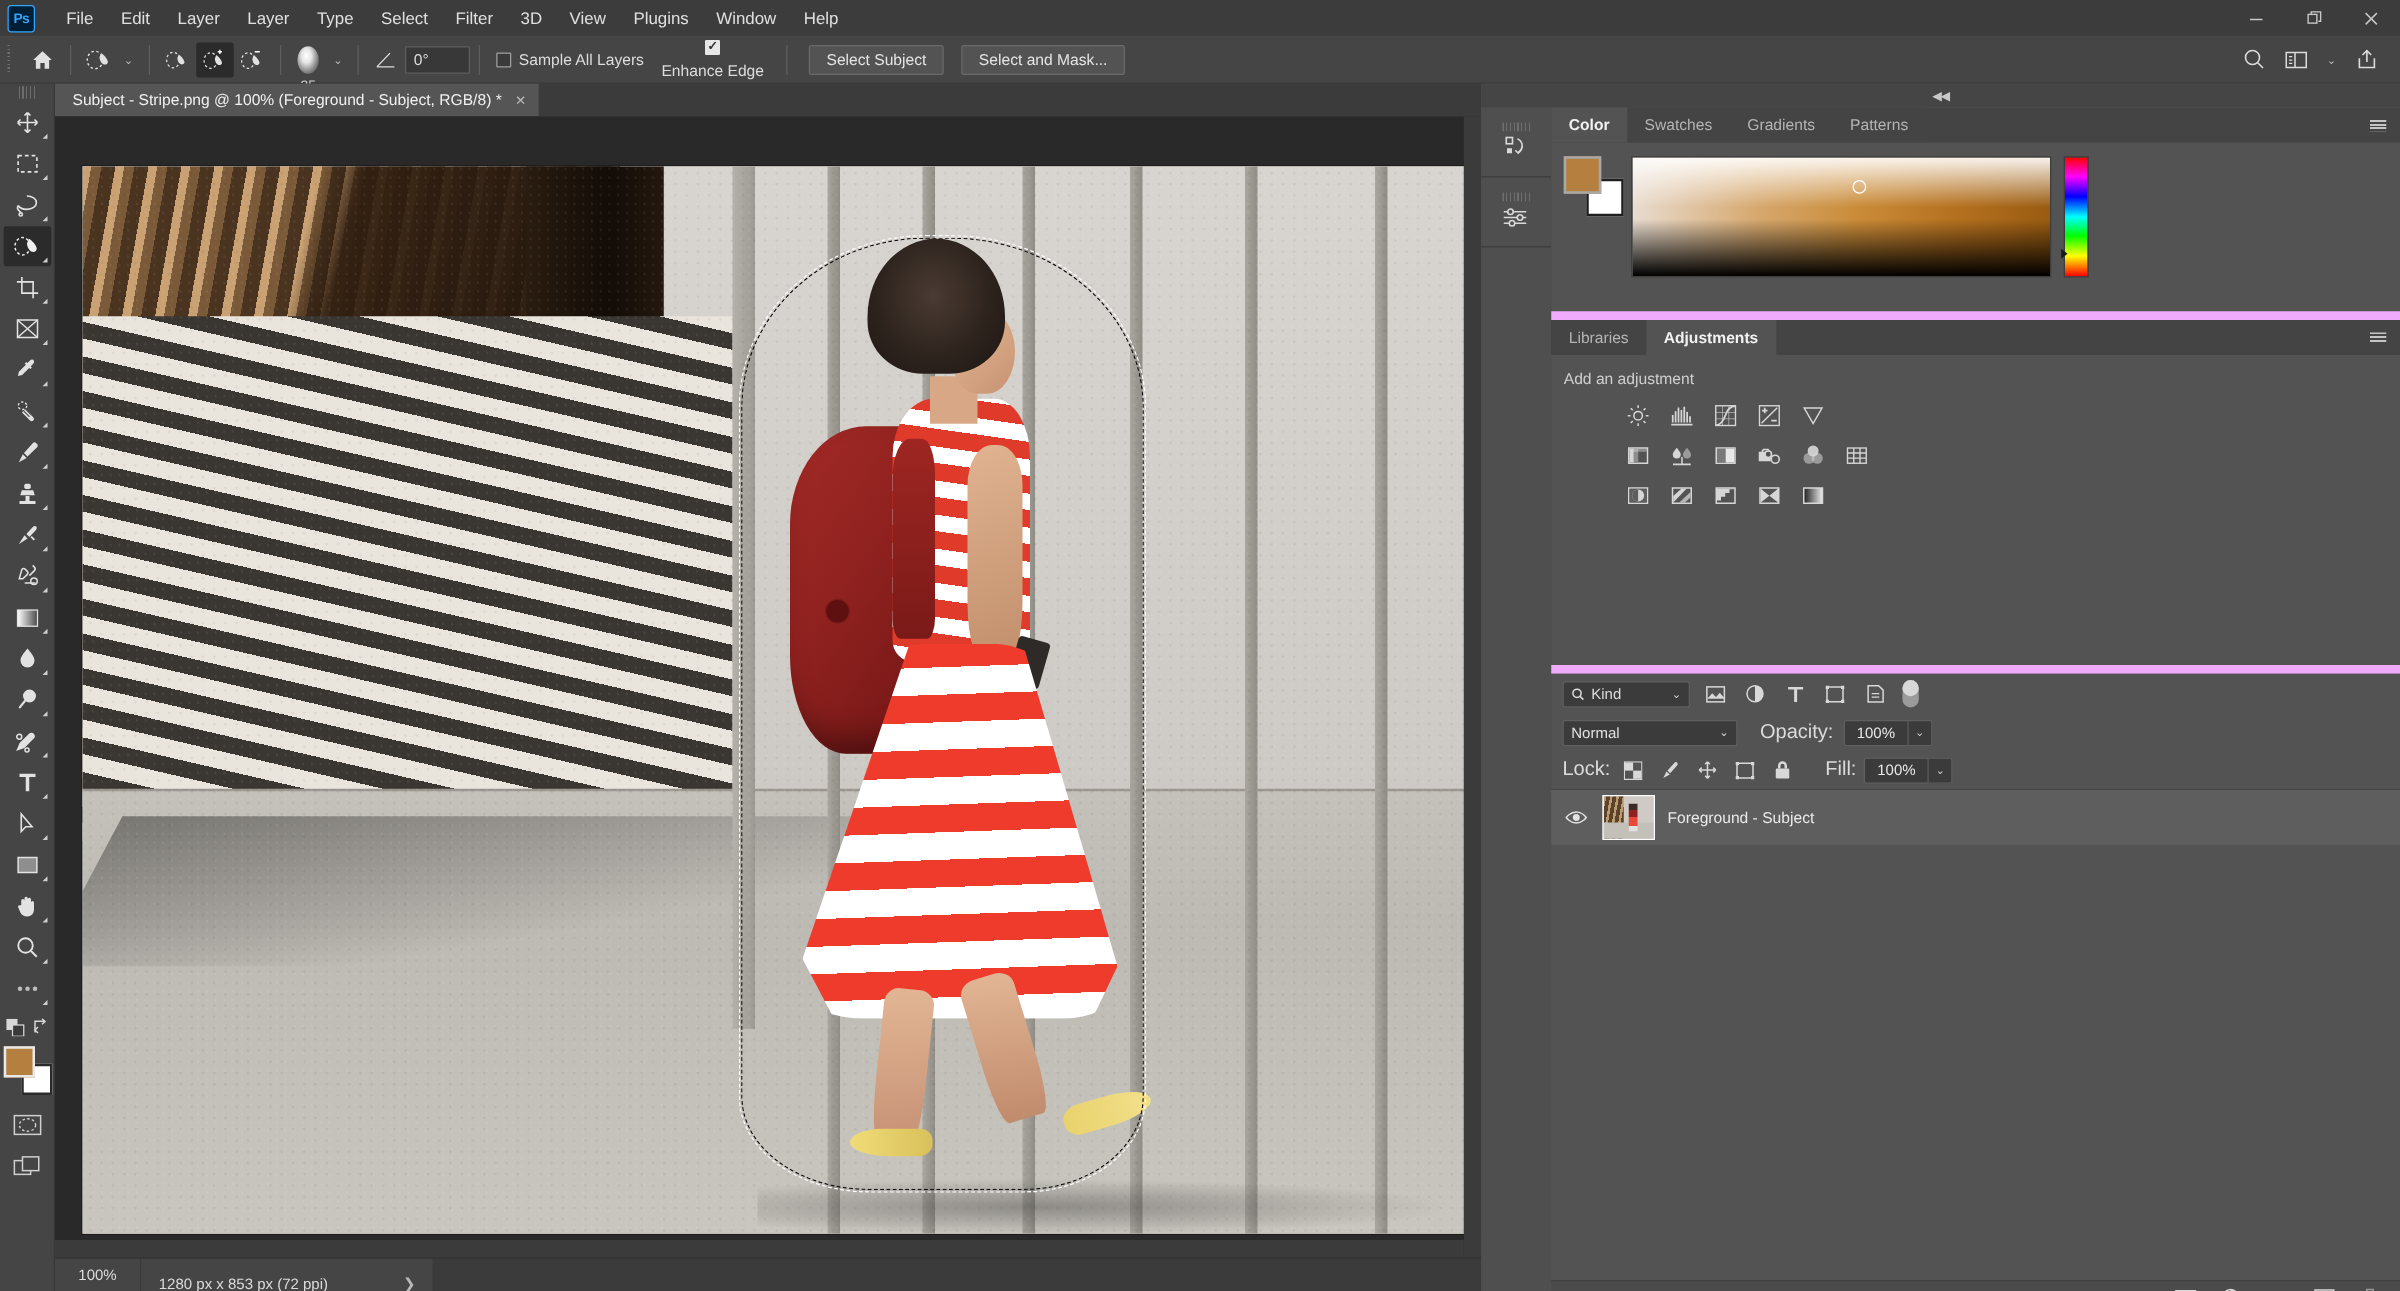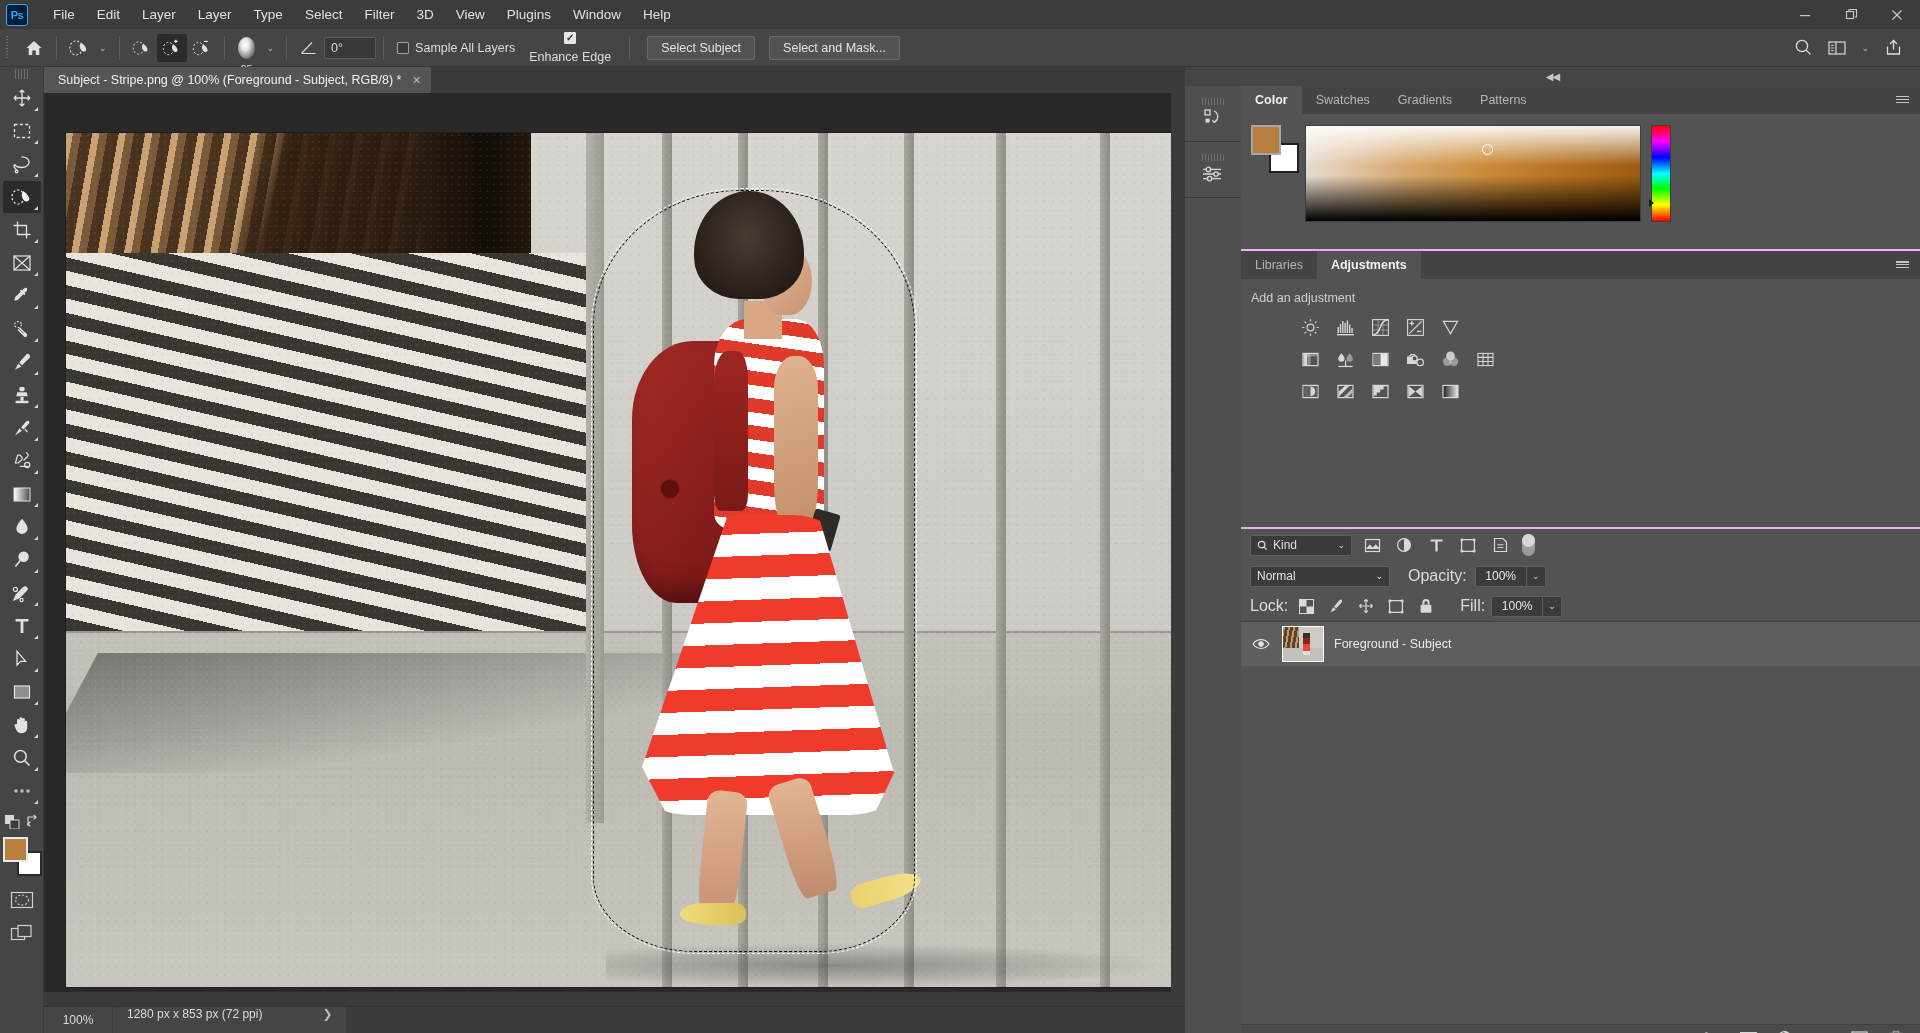--- a/index.html
+++ b/index.html
@@ -270,21 +270,21 @@
   
   .statusbar {
     position: absolute; left: 44px; right: 735px; bottom: 0; height: 27px;
     background: #3b3b3b; display: flex; align-items: center; border-top: 1px solid #333;
   }
   .zoom-field {
     width: 68px; height: 27px; background: #454545; display: flex; align-items: center;
     justify-content: center; font-size: 12px; color: #dcdcdc;
   }
   .status-info {
-    height: 27px; padding: 0 14px; display: flex; align-items: flex-start; gap: 60px;
+    height: 27px; padding: 0 14px; display: flex; align-items: flex-end; gap: 60px;
     background: #454545; font-size: 12px; color: #dcdcdc; margin-left: 1px;
   }
   .status-arrow { font-size: 12px; color: #b8b8b8; }
 
   
   .dock { position: absolute; top: 67px; right: 0; width: 735px; bottom: 0; background: #535353; }
   .dock-collapse {
     position: absolute; top: 0; left: 0; width: 735px; height: 19px;
     background: #454545; display: flex; align-items: center; justify-content: center;
     color: #c8c8c8; font-size: 10px; letter-spacing: -1px;
@@ -299,21 +299,21 @@
     align-items: center; justify-content: center; gap: 2px;
     border-bottom: 1px solid #3a3a3a; background: #4f4f4f;
   }
   .rail-grip {
     width: 22px; height: 7px;
     background-image: repeating-linear-gradient(to right, #6e6e6e 0 1px, transparent 1px 3px);
   }
   .rail-filler { flex: 1; width: 56px; background: #4f4f4f; }
 
   .panels { position: absolute; top: 19px; left: 56px; right: 0; bottom: 0; }
-  .panel { background: #535353; border-bottom: 2px solid #f0abfc; }
+  .panel { background: #535353; border-bottom: 7px solid #f0abfc; }
   .panel-tabs {
     display: flex; align-items: stretch; height: 28px; background: #444444; position: relative;
   }
   .ptab {
     padding: 0 14px; display: flex; align-items: center; font-size: 12.5px;
     color: #b4b4b4; background: #444444;
   }
   .ptab.active { background: #535353; color: #f2f2f2; font-weight: bold; }
   .pmenu {
     position: absolute; right: 8px; top: 0; height: 28px; width: 20px;

